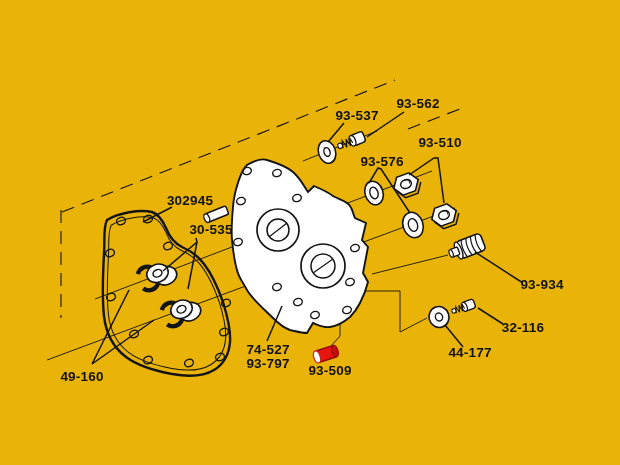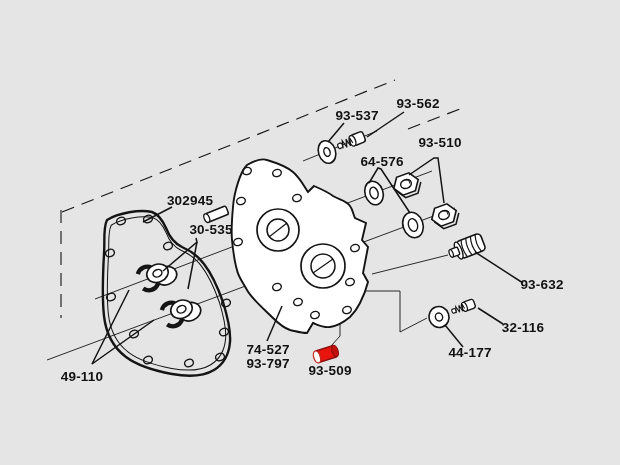--- a/index.html
+++ b/index.html
@@ -1,17 +1,17 @@
 <!DOCTYPE html>
 <html><head>
 <meta charset="utf-8">
 <style>
   html,body{margin:0;padding:0;background:#fff;}
   #stage{
-    position:relative;width:620px;height:465px;background:#e5e5e5;
+    position:relative;width:620px;height:465px;background:#eab308;
     font-family:"Liberation Sans", sans-serif;overflow:hidden;
   }
   #stage svg{position:absolute;left:0;top:0;}
   .plabel{
     position:absolute;transform:translateX(-50%);
     font-family:"Liberation Sans", sans-serif;
     font-weight:bold;font-size:13.5px;letter-spacing:.2px;color:#111;
     white-space:nowrap;line-height:14px;user-select:none;
   }
   .ink{stroke:#141414;fill:none;}
@@ -189,25 +189,25 @@
     <polyline class="leader" points="129,290 92,364 154,320"></polyline>
     <line class="leader" x1="267" y1="341" x2="282" y2="306"></line>
     <line class="leader" x1="523" y1="283" x2="475" y2="252"></line>
     <line class="leader" x1="503" y1="324" x2="478" y2="308"></line>
     <line class="leader" x1="463" y1="347" x2="445" y2="325"></line>
   </g>
 </svg>
 
 <div class="plabel" style="left:357px;top:109px">93-537</div>
 <div class="plabel" style="left:418px;top:97px">93-562</div>
-<div class="plabel" style="left:382px;top:155px">64-576</div>
+<div class="plabel" style="left:382px;top:155px">93-576</div>
 <div class="plabel" style="left:440px;top:136px">93-510</div>
 <div class="plabel" style="left:190px;top:194px">302945</div>
 <div class="plabel" style="left:211px;top:223px">30-535</div>
-<div class="plabel" style="left:82px;top:370px">49-110</div>
+<div class="plabel" style="left:82px;top:370px">49-160</div>
 <div class="plabel" style="left:268px;top:343px">74-527</div>
 <div class="plabel" style="left:268px;top:357px">93-797</div>
 <div class="plabel" style="left:330px;top:364px">93-509</div>
-<div class="plabel" style="left:542px;top:278px">93-632</div>
+<div class="plabel" style="left:542px;top:278px">93-934</div>
 <div class="plabel" style="left:523px;top:321px">32-116</div>
 <div class="plabel" style="left:470px;top:346px">44-177</div>
 
 </div>
 
 </body></html>

